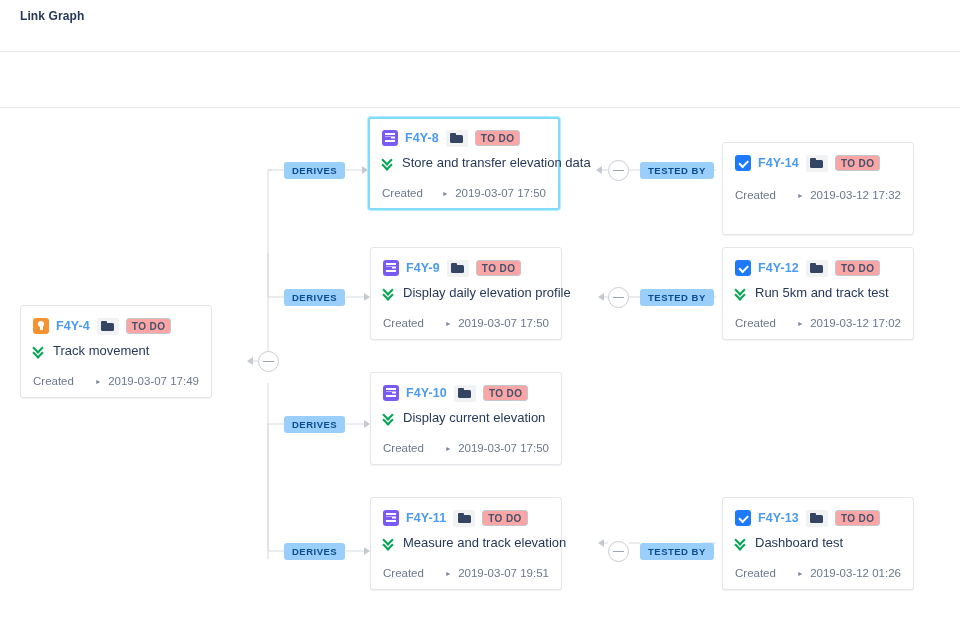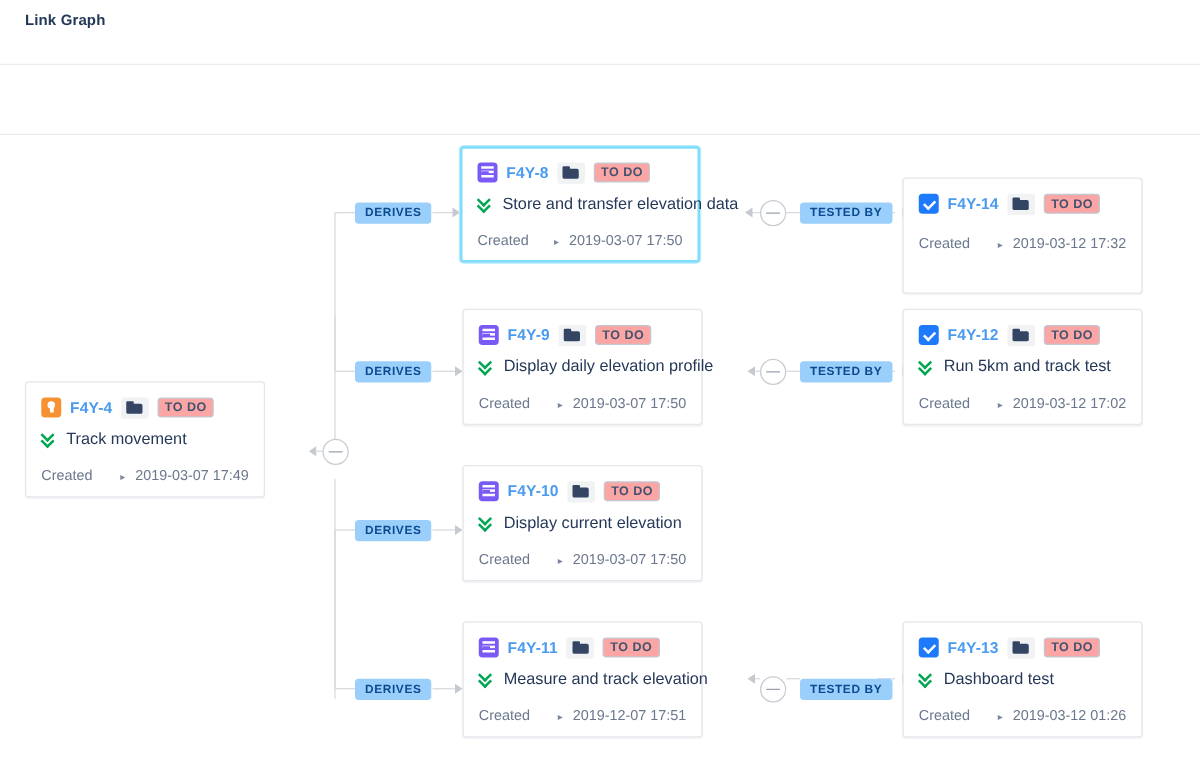--- a/index.html
+++ b/index.html
@@ -319,21 +319,21 @@
           </span>
           <span class="status-badge">TO DO</span>
         </div>
         <div class="row2">
           <span class="prio-icon"></span>
           <span class="summary">Measure and track elevation</span>
         </div>
         <div class="row3">
           <span class="fld-name">Created</span>
           <span class="tri">▸</span>
-          <span class="fld-val">2019-12-07 17:51</span>
+          <span class="fld-val">2019-03-07 19:51</span>
         </div>
       </div>
       <div class="card" style="left: 722px; top: 11px; margin-top: 23px;">
         <div class="row1">
           <span class="type-icon task"></span>
           <a class="key">F4Y-14</a>
           <span class="folder-chip">
             <span class="folder-glyph"></span>
           </span>
           <span class="status-badge">TO DO</span>

